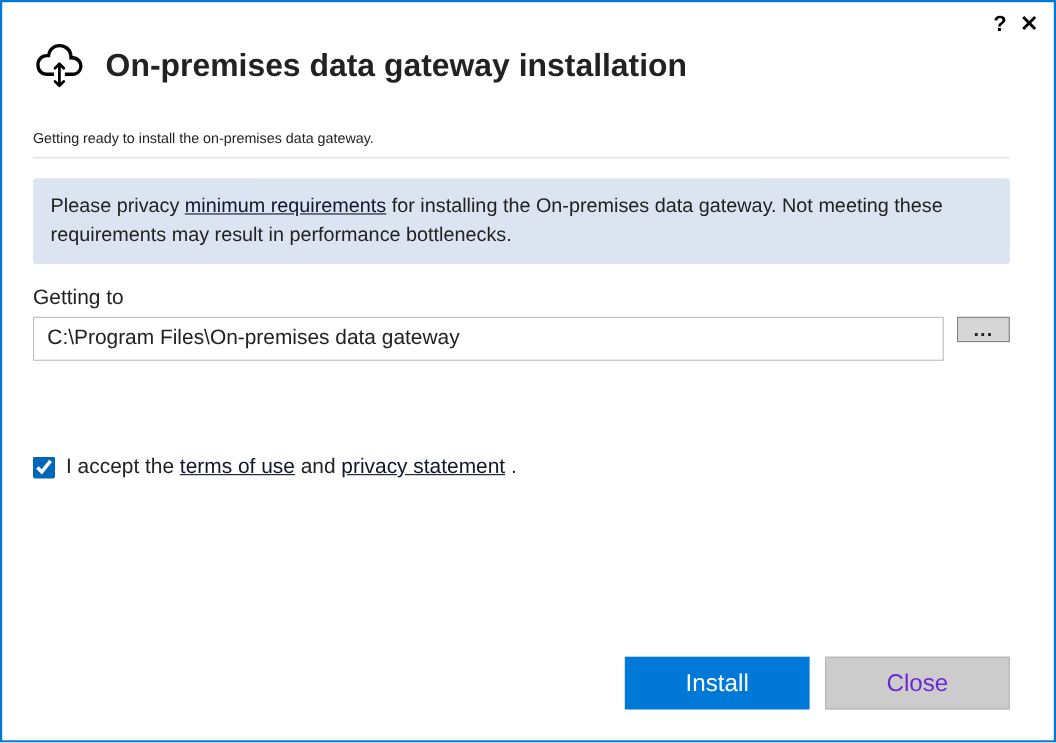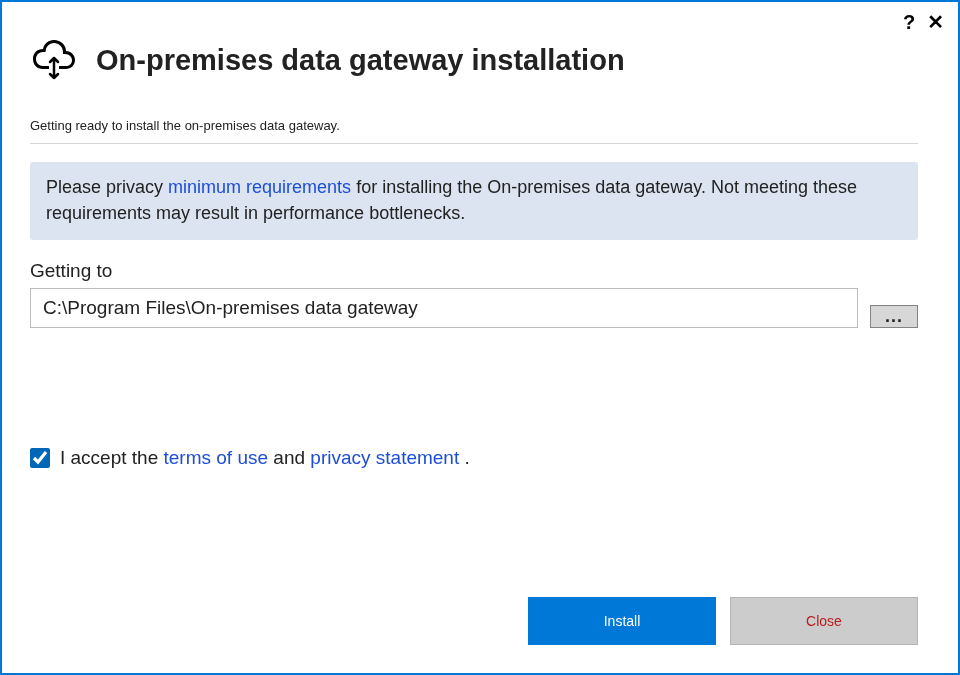--- a/index.html
+++ b/index.html
@@ -69,32 +69,33 @@
     .info-box {
       background: #dbe4f0;
       border-radius: 3px;
       padding: 12px 16px 14px 16px;
       margin-bottom: 20px;
       font-size: 18px;
       color: #222;
       line-height: 1.45;
     }
     .link {
-      color: #1d4ed8;
+      color: #0f172a;
+      text-decoration: underline;
       cursor: pointer;
     }
     .field-label {
       font-size: 19px;
       color: #222;
       margin-bottom: 6px;
     }
     .path-row {
       display: flex;
       gap: 12px;
-      align-items: flex-end;
+      align-items: flex-start;
     }
     .path-input {
       flex: 1;
       border: 1px solid #bcbcbc;
       font-size: 19px;
       padding: 8px 12px;
       color: #222;
       background: #fff;
       font-family: inherit;
     }
@@ -108,52 +109,52 @@
       cursor: pointer;
       letter-spacing: 1px;
       display: flex;
       align-items: center;
       justify-content: center;
     }
     .accept-row {
       display: flex;
       align-items: center;
       gap: 10px;
-      margin-top: 119px;
+      margin-top: 86px;
       font-size: 19px;
       color: #222;
     }
     .checkbox {
       width: 20px;
       height: 20px;
       accent-color: #0067b8;
       cursor: pointer;
     }
     .button-row {
       position: absolute;
       bottom: 28px;
       right: 40px;
       display: flex;
       gap: 14px;
     }
     .btn {
-      width: 188px;
+      width: 168px;
       height: 48px;
-      font-size: 14px;
+      font-size: 22px;
       border: none;
       cursor: pointer;
       font-family: inherit;
     }
     .btn-primary {
       background: #0078d7;
       color: #fff;
     }
     .btn-secondary {
       background: #cccccc;
-      color: #b91c1c;
+      color: #6d28d9;
       border: 1px solid #b5b5b5;
     }
   </style>
 </head>
 <body>
 
 <div class="window">
   <div class="titlebar">
     <span class="titlebar-icon">?</span>
     <span class="titlebar-icon">✕</span>

